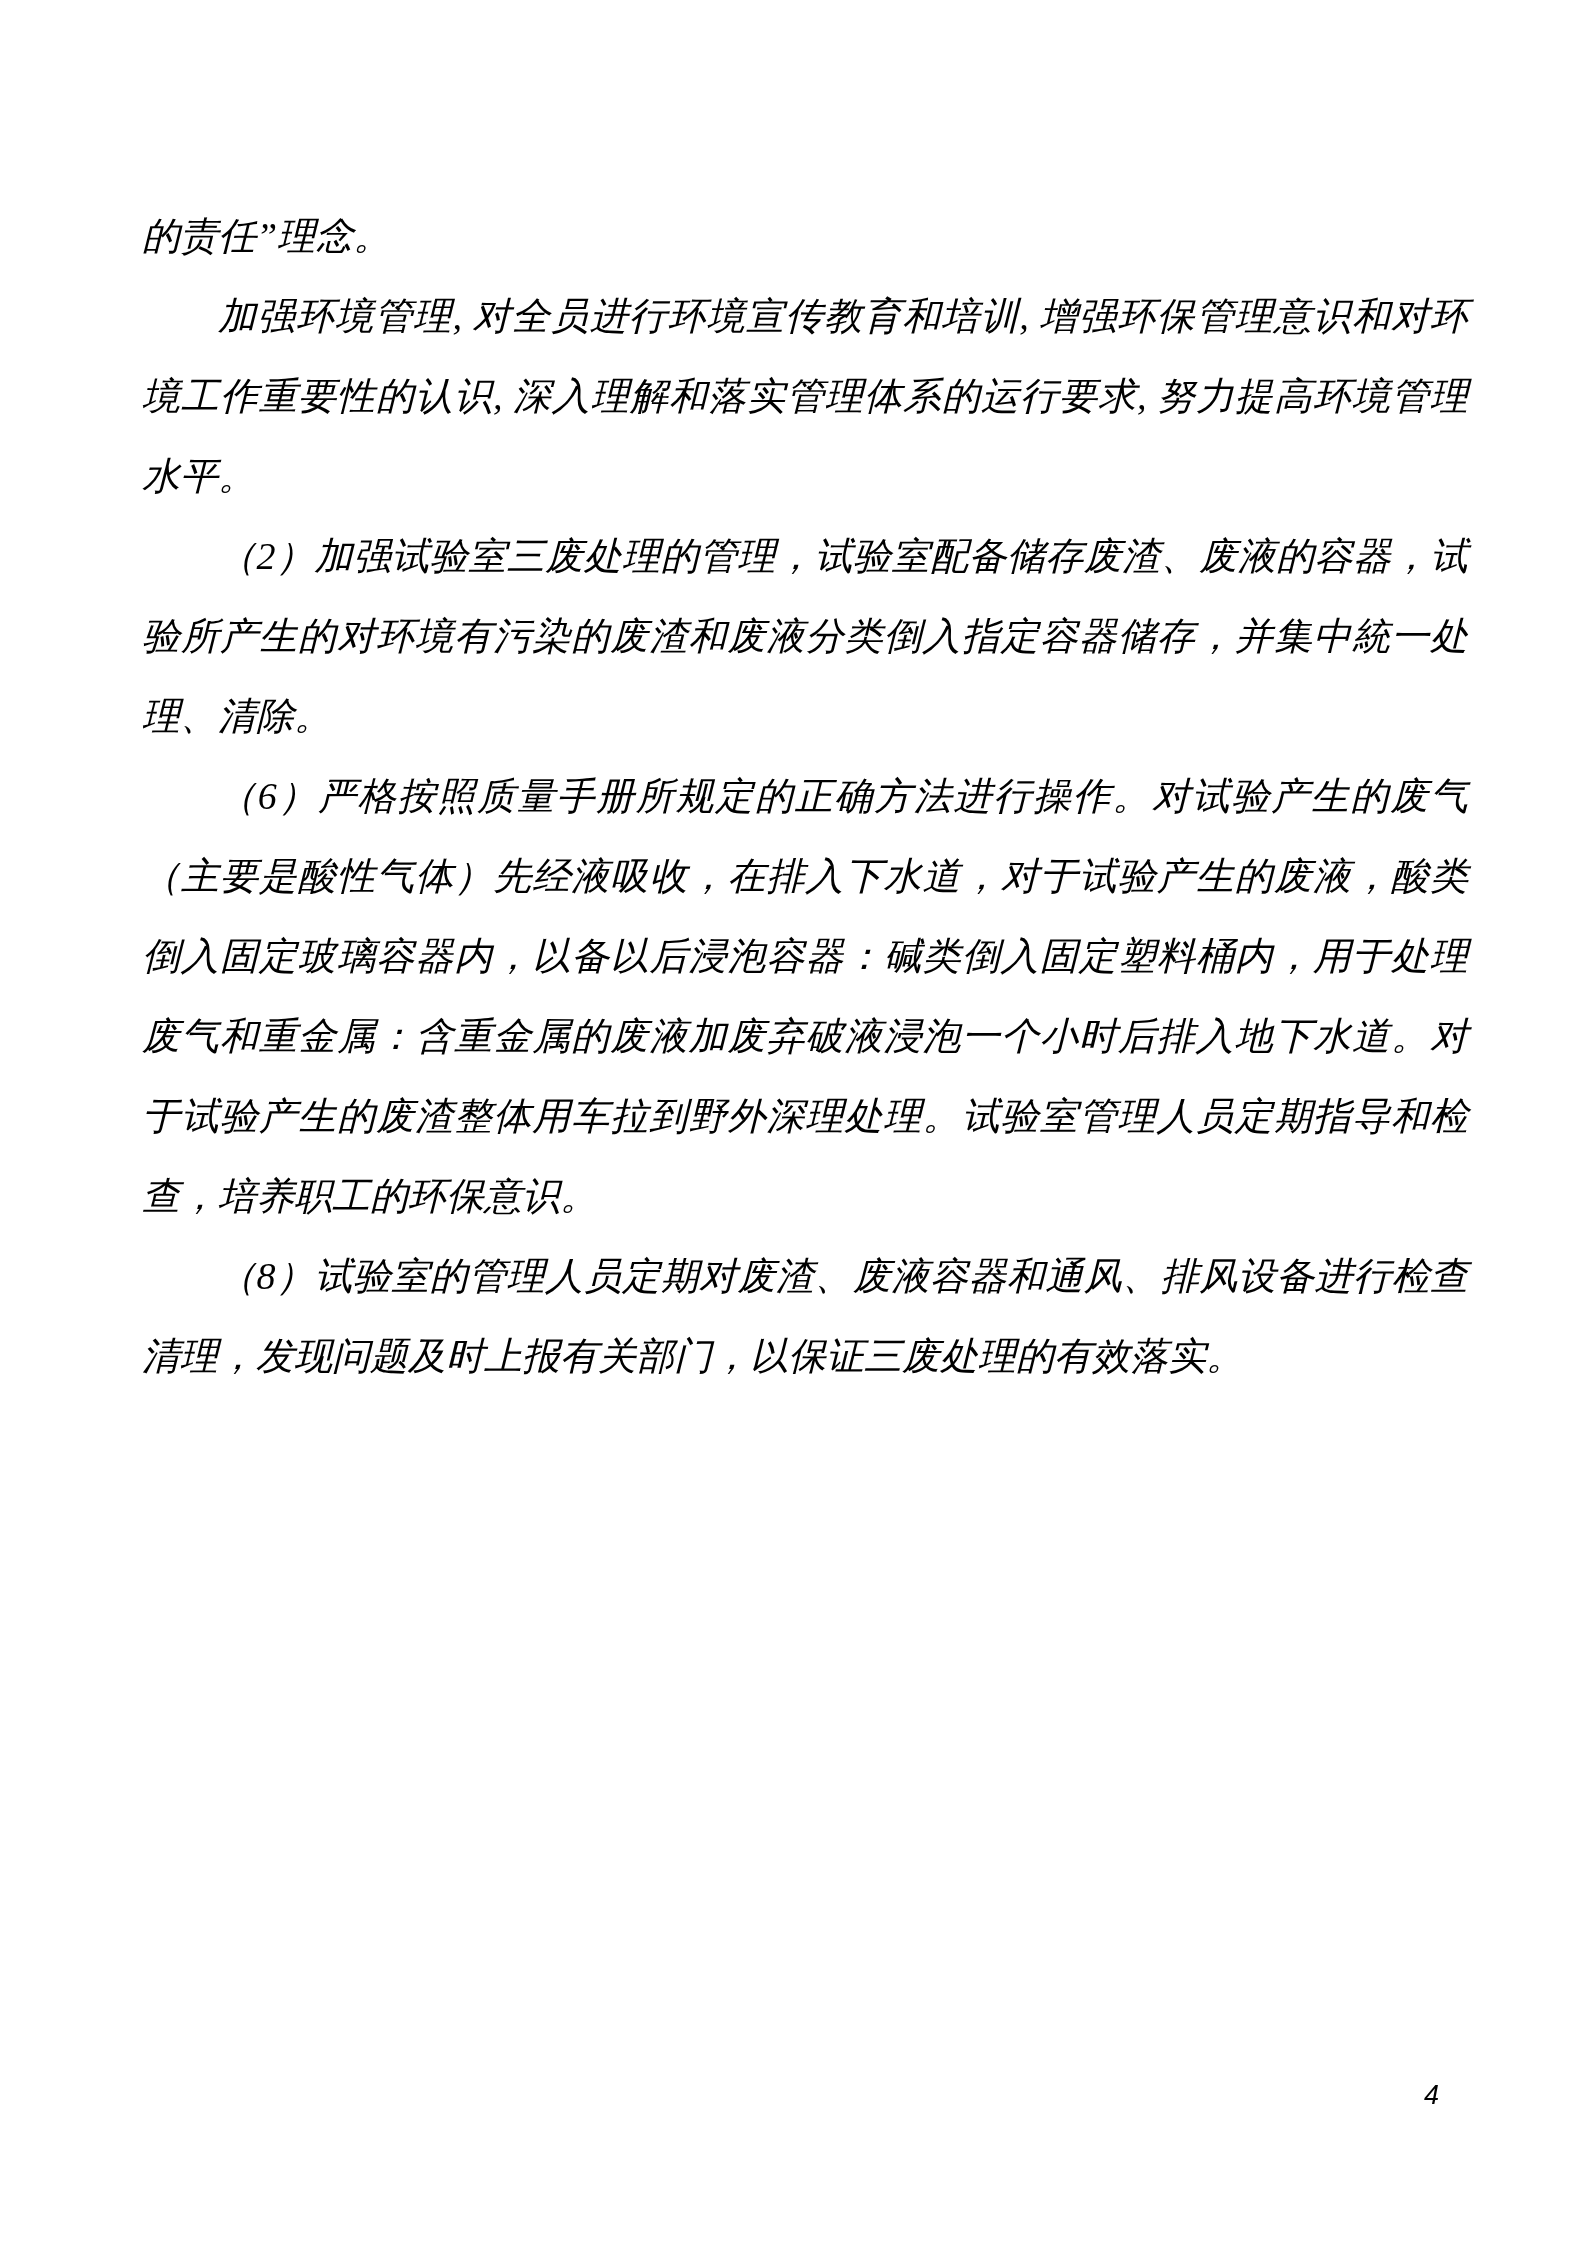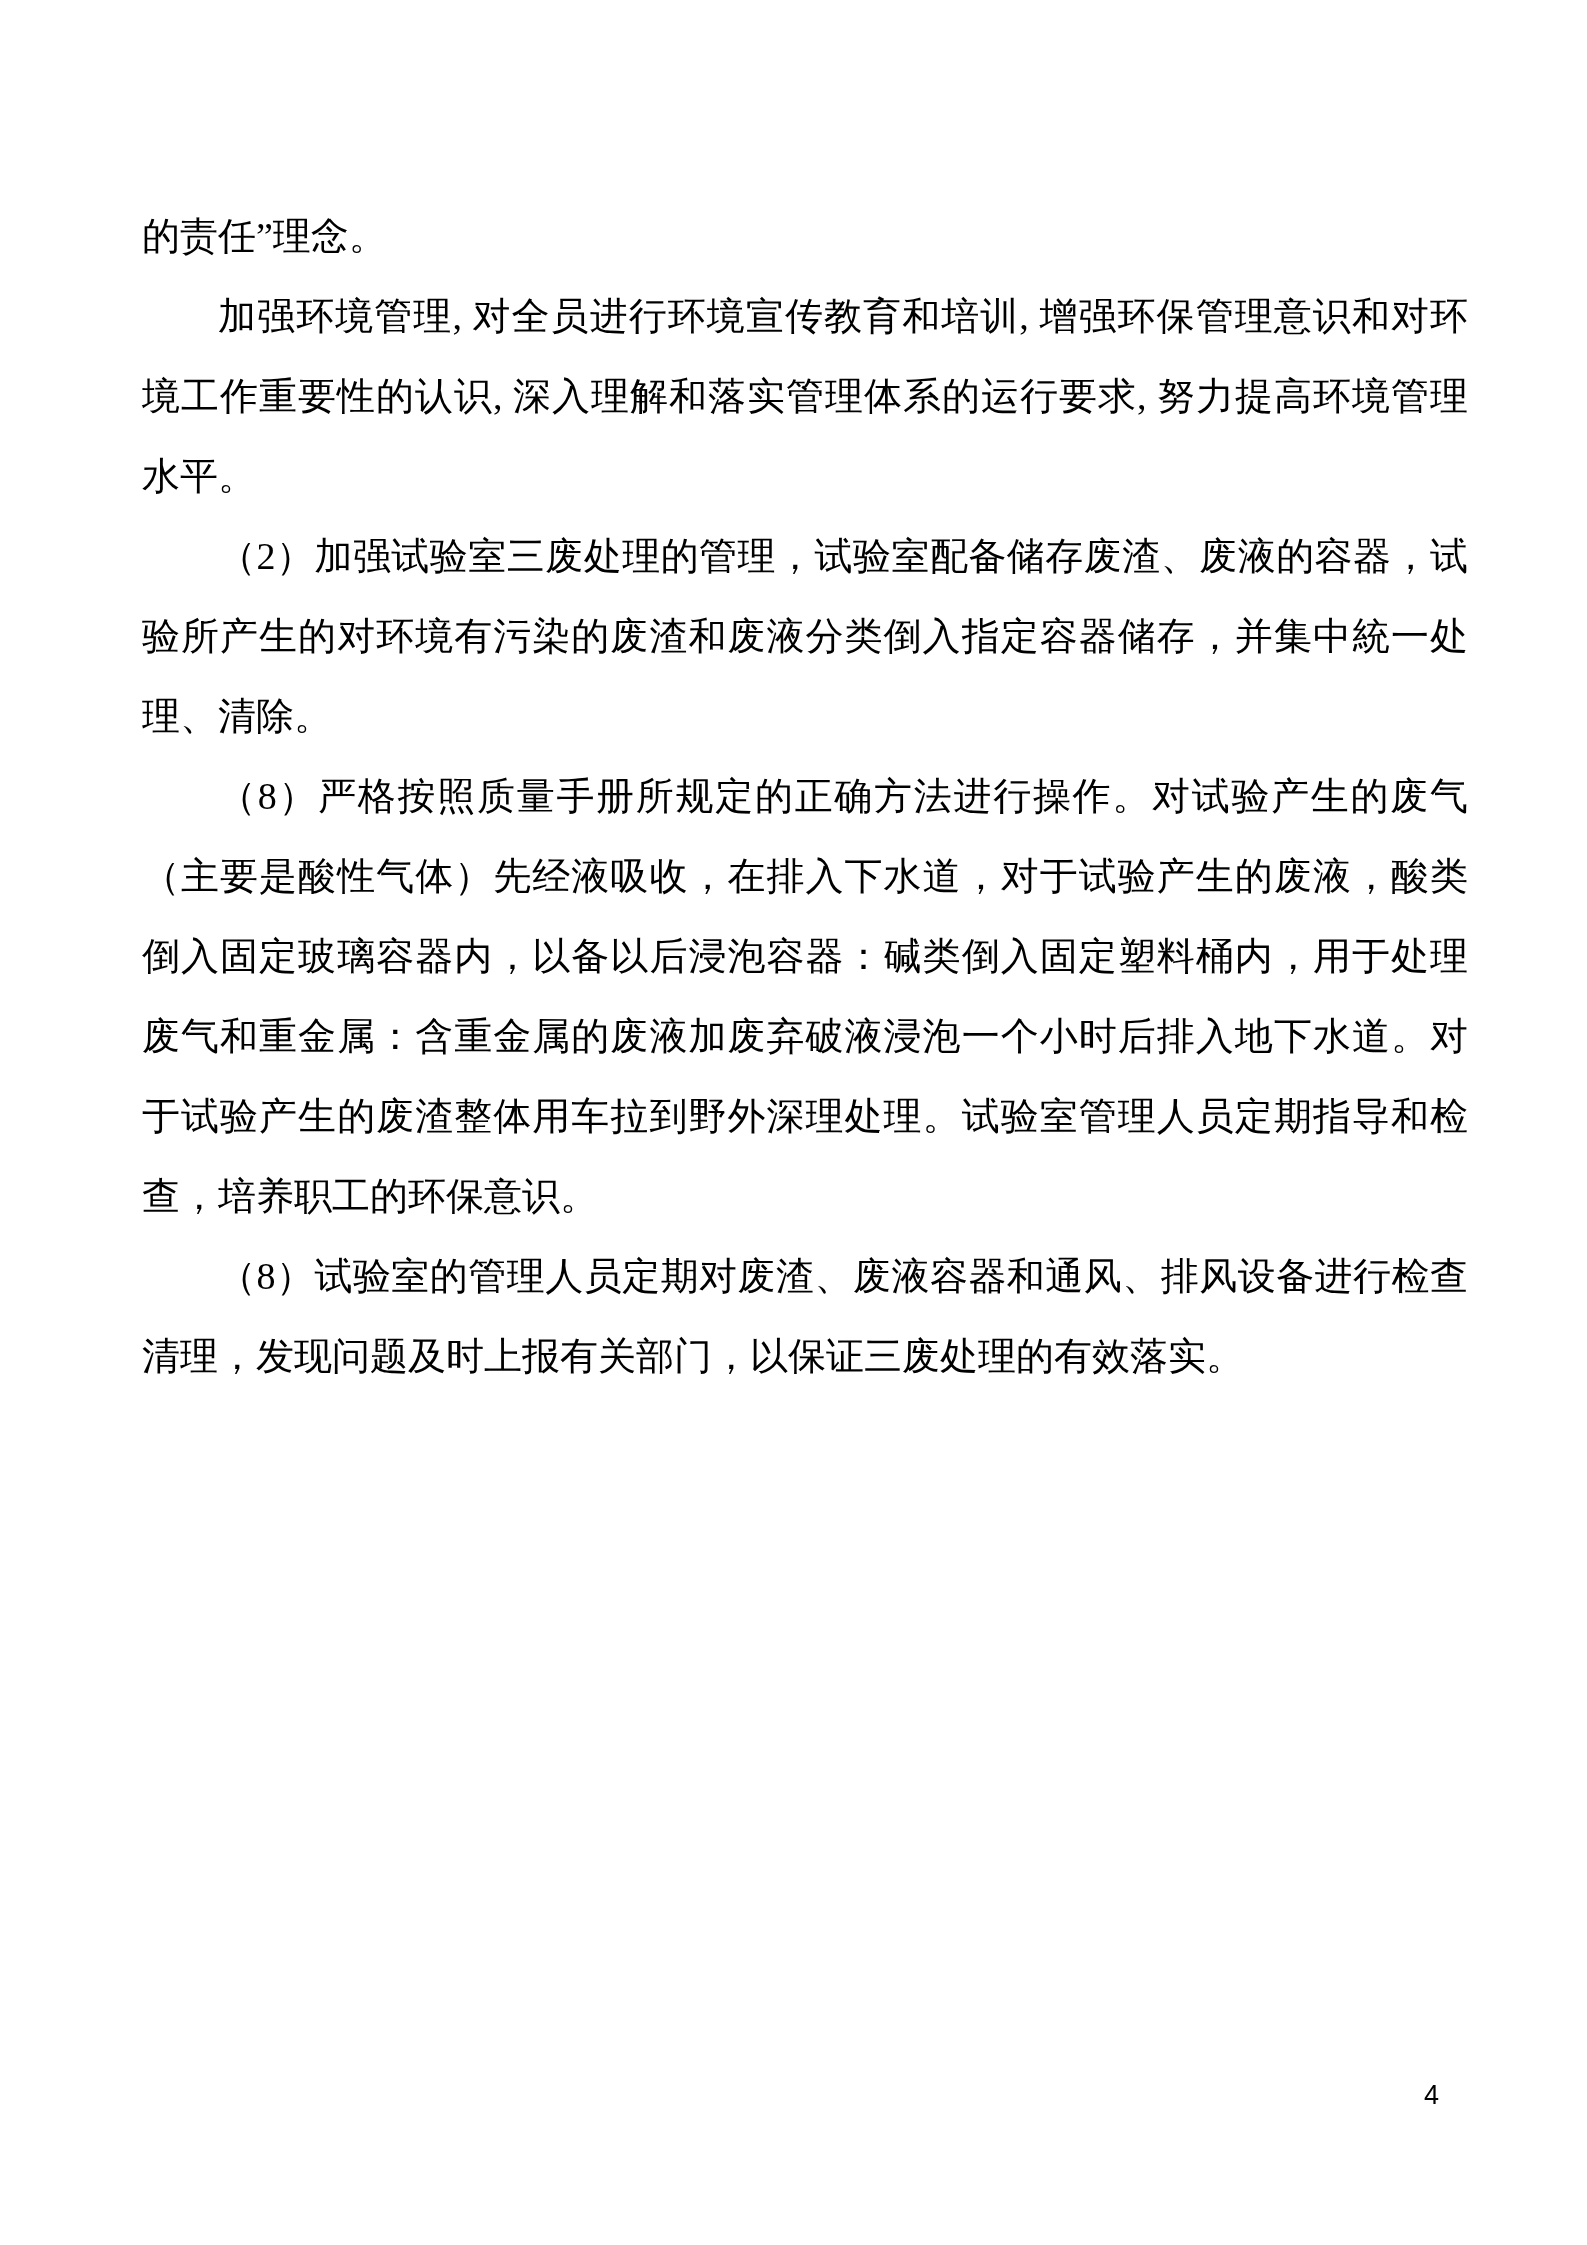--- a/index.html
+++ b/index.html
@@ -8,20 +8,21 @@
     background: #ffffff;
   }
   .page {
     position: relative;
     width: 1587px;
     height: 2245px;
     background: #ffffff;
     overflow: hidden;
     font-family: "Liberation Serif", "DejaVu Serif", serif;
     color: #000000;
+    font-style: italic;
   }
   .text-block {
     position: absolute;
     left: 142px;
     top: 196px;
     width: 1326px;
     font-size: 38px;
     line-height: 80px;
     text-align: justify;
     letter-spacing: 0px;
@@ -44,17 +45,17 @@
   }
 </style>
 </head>
 <body>
 
 <div class="page">
   <div class="text-block" id="paragraph-container">
       <p class="">的责任”理念。</p>
       <p class="indent">加强环境管理, 对全员进行环境宣传教育和培训, 增强环保管理意识和对环境工作重要性的认识, 深入理解和落实管理体系的运行要求, 努力提高环境管理水平。</p>
       <p class="indent">（2）加强试验室三废处理的管理，试验室配备储存废渣、废液的容器，试验所产生的对环境有污染的废渣和废液分类倒入指定容器储存，并集中統一处理、清除。</p>
-      <p class="indent">（8）严格按照质量手册所规定的正确方法进行操作。对试验产生的废气（主要是酸性气体）先经液吸收，在排入下水道，对于试验产生的废液，酸类倒入固定玻璃容器内，以备以后浸泡容器：碱类倒入固定塑料桶内，用于处理废气和重金属：含重金属的废液加废弃破液浸泡一个小时后排入地下水道。对于试验产生的废渣整体用车拉到野外深理处理。试验室管理人员定期指导和检查，培养职工的环保意识。</p>
+      <p class="indent">（6）严格按照质量手册所规定的正确方法进行操作。对试验产生的废气（主要是酸性气体）先经液吸收，在排入下水道，对于试验产生的废液，酸类倒入固定玻璃容器内，以备以后浸泡容器：碱类倒入固定塑料桶内，用于处理废气和重金属：含重金属的废液加废弃破液浸泡一个小时后排入地下水道。对于试验产生的废渣整体用车拉到野外深理处理。试验室管理人员定期指导和检查，培养职工的环保意识。</p>
       <p class="indent">（8）试验室的管理人员定期对废渣、废液容器和通风、排风设备进行检查清理，发现问题及时上报有关部门，以保证三废处理的有效落实。</p>
     </div>
   <div class="page-number">4</div>
 </div>
 
 </body></html>

